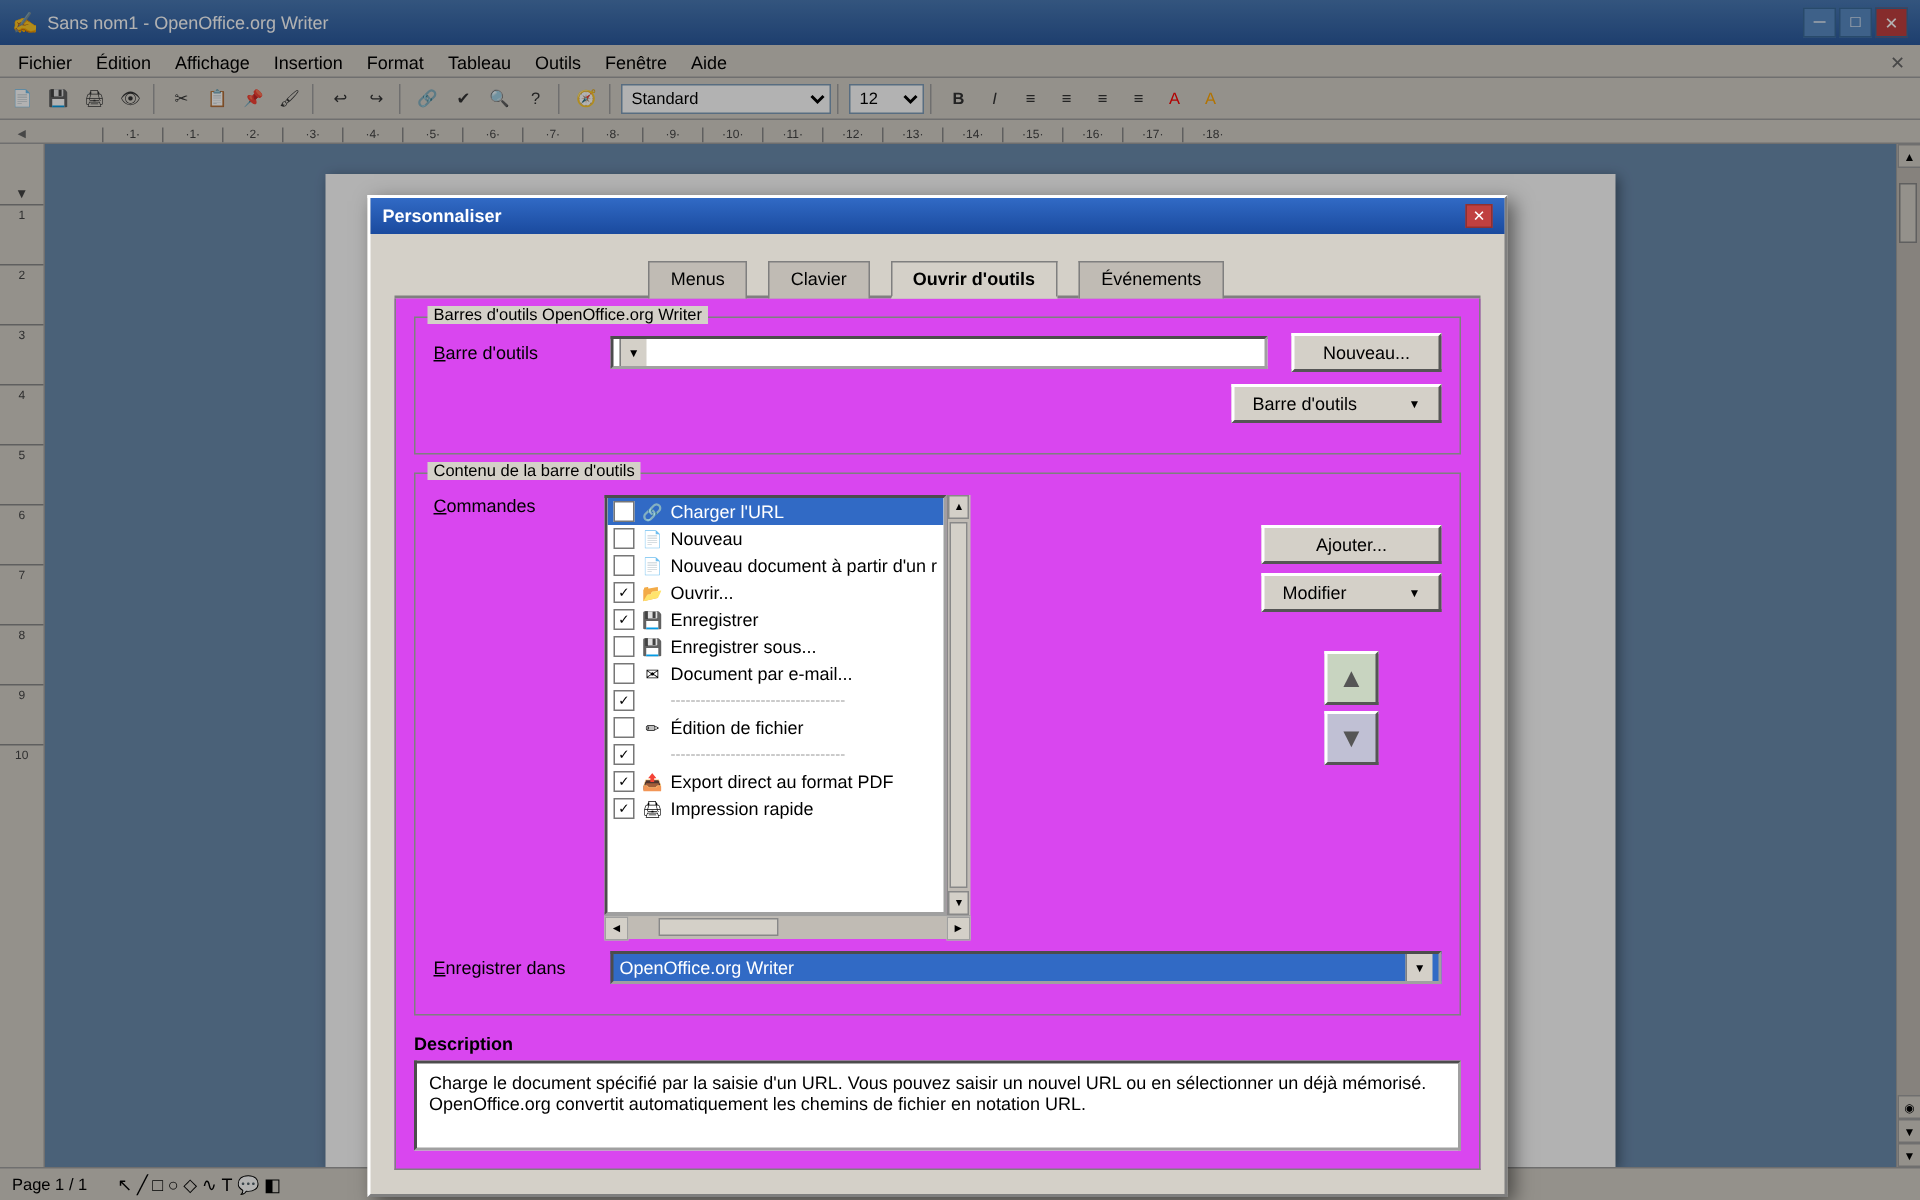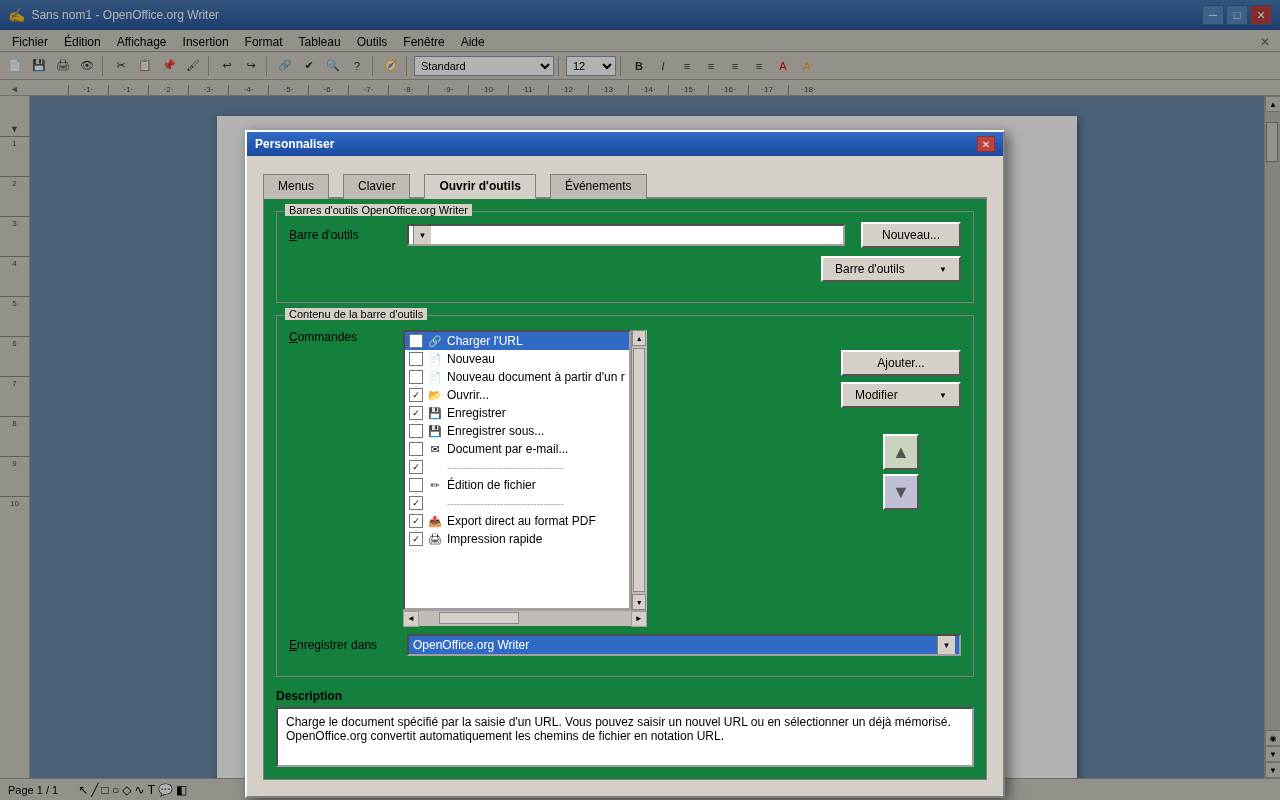--- a/index.html
+++ b/index.html
@@ -248,20 +248,21 @@
       padding: 12px 16px 16px;
     }
 
     
     .tab-bar {
       display: flex;
       gap: 12px;
       margin-bottom: 0;
       border-bottom: 2px solid #7f7f7f;
       padding-top: 4px;
+      justify-content: center;
     }
     .tab {
       padding: 4px 14px;
       background: #c0bbb4;
       border: 1px solid #7f7f7f;
       border-bottom: none;
       cursor: pointer;
       font-size: 12px;
       color: #000;
       margin-right: 2px;
@@ -651,21 +652,21 @@
 
     <div class="modal-body">
 
       <div class="tab-bar">
         <div class="tab">Menus</div>
         <div class="tab">Clavier</div>
         <div class="tab active">Ouvrir d'outils</div>
         <div class="tab">Événements</div>
       </div>
 
-      <div style="border: 1px solid #7f7f7f; border-top: none; padding: 12px; background: #15803d;">
+      <div style="border: 1px solid #7f7f7f; border-top: none; padding: 12px; background: #d946ef;">
 
         <div class="groupbox">
           <span class="groupbox-title">Barres d'outils OpenOffice.org Writer</span>
 
           <div class="form-row">
             <label class="form-label">
               <span class="underline">B</span>arre d'outils
             </label>
 
             <div class="form-select" style="flex:1; cursor:pointer; display:flex; align-items:center;">

